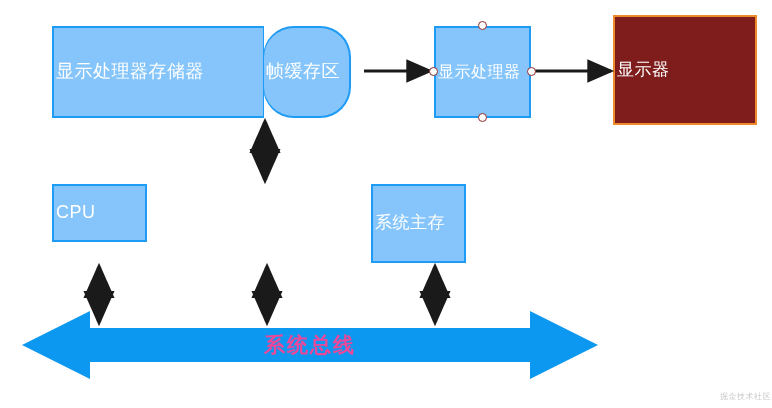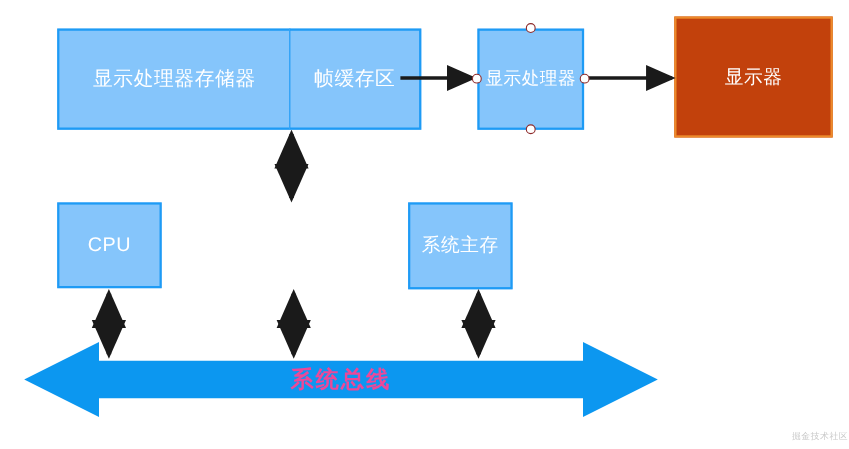--- a/index.html
+++ b/index.html
@@ -16,56 +16,57 @@
     width: 772px;
     height: 408px;
     background: #ffffff;
     overflow: hidden;
   }
   .box {
     position: absolute;
     box-sizing: border-box;
     display: flex;
     align-items: center;
-    justify-content: center;
+    justify-content: flex-start;
     text-align: center;
     color: #ffffff;
     line-height: 1.22;
     letter-spacing: 0.5px;
     user-select: none;
   }
   .box-blue {
     background: #85C5FB;
     border: 2px solid #1E9BF5;
   }
   .box-orange {
-    background: #c2410c;
+    background: #7f1d1d;
     border: 2px solid #ED8B2B;
   }
   .box-label {
     display: block;
     padding: 0 2px;
   }
 
   
   #box-display-processor-memory {
     left: 52px;
     top: 26px;
     width: 212px;
     height: 92px;
     border-right: 1px solid #1E9BF5;
     font-size: 18px;
   }
   #box-frame-buffer {
     left: 263px;
     top: 26px;
-    width: 120px;
+    width: 88px;
     height: 92px;
     border-left: 1px solid #1E9BF5;
     font-size: 18px;
+    border-radius: 31px;
   }
   #box-video-controller {
     left: 434px;
     top: 26px;
     width: 97px;
     height: 92px;
     font-size: 16px;
   }
   #box-monitor {
     left: 613px;
@@ -74,21 +75,21 @@
     height: 110px;
     font-size: 17px;
     color: #ffffff;
   }
 
   
   #box-cpu {
     left: 52px;
     top: 184px;
     width: 95px;
-    height: 78px;
+    height: 58px;
     font-size: 18px;
   }
   #box-display-processor {
     left: 220px;
     top: 184px;
     width: 96px;
     height: 79px;
     font-size: 17px;
   }
   #box-system-memory {

